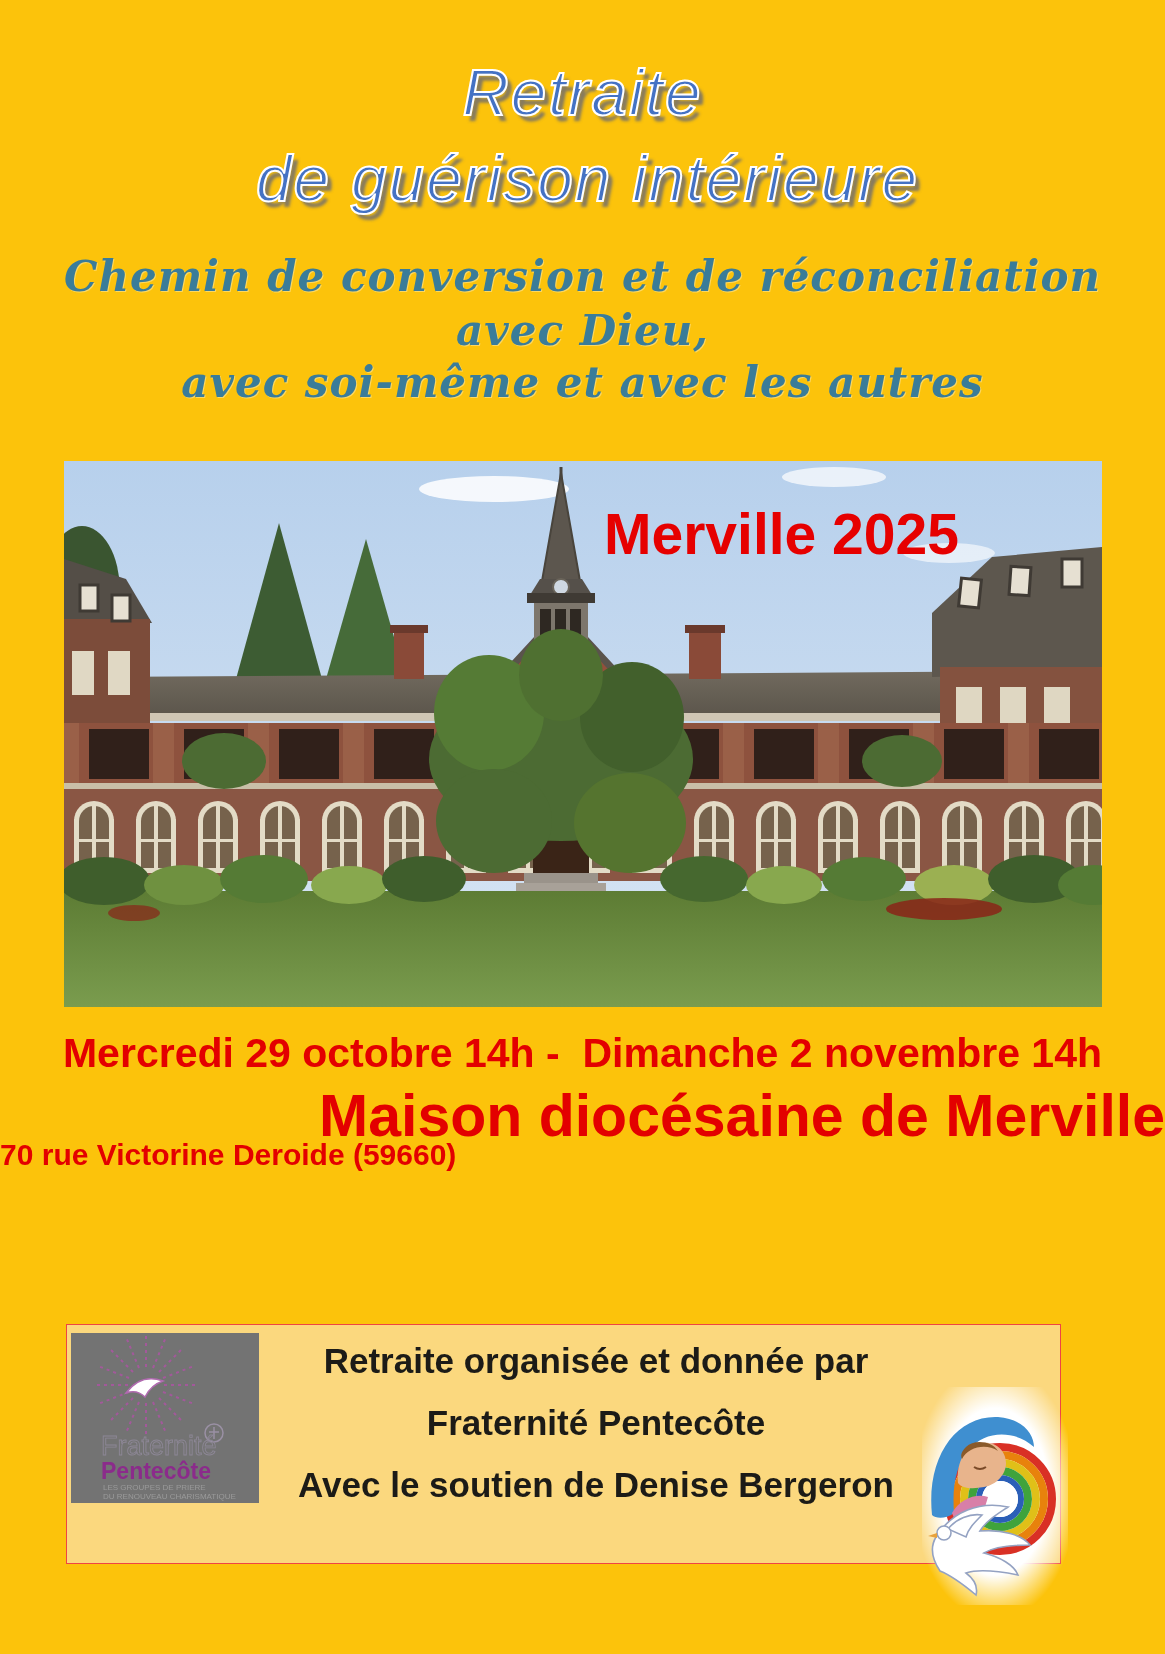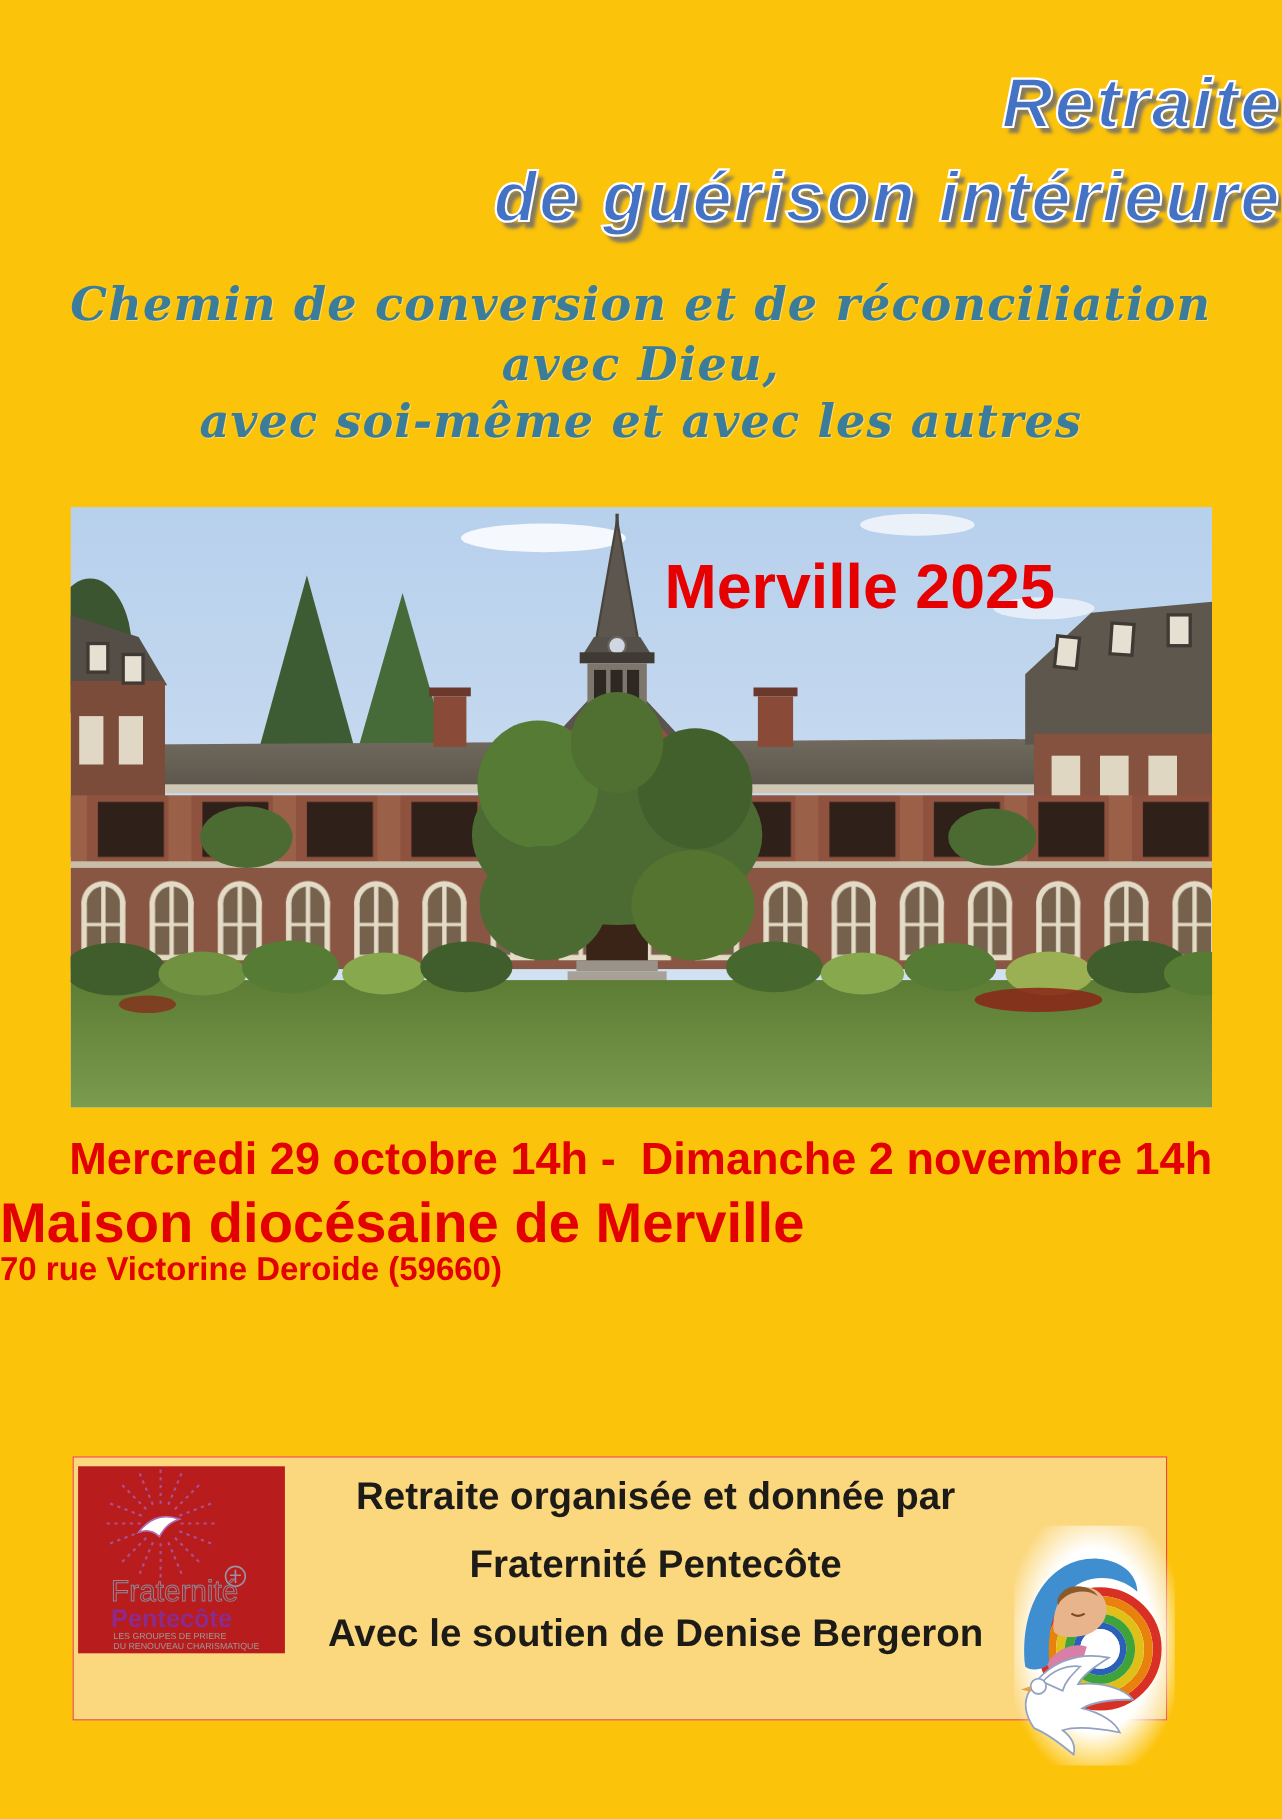--- a/index.html
+++ b/index.html
@@ -5,22 +5,22 @@
   :root{
     --background:#FCC30B; --box-background:#FBD87E; --title-blue:#4472C4;
     --subtitle-teal:#3A7C99; --red:#E30000; --quote-gold:#FFC000; --text-black:#1C1B17;
   }
   html,body{margin:0;padding:0;}
   body{background:var(--background); font-family:"Liberation Sans", sans-serif;}
   .poster{position:relative; width:1165px; height:1654px; margin:0 auto;
           background:var(--background); overflow:hidden;}
 
   
-  .title-line{position:absolute; left:0; right:0; text-align:right;
-    font-family:"Liberation Sans", sans-serif; font-style:italic; font-weight:bold;
+  .title-line{position:absolute; left:0; right:0; text-align:center;
+    font-family:"Liberation Sans", sans-serif; font-style:italic; font-weight:normal;
     color:var(--title-blue); font-size:64px; letter-spacing:2px;
     -webkit-text-stroke:2px #ffffff;
     text-shadow:5px 6px 3px rgba(104,104,116,.8);}
   .title-1{top:56px;}
   .title-2{top:142px;padding-left:10px;}
 
   .subtitle-line{position:absolute; left:0; right:0; text-align:center;
     font-family:"DejaVu Serif", serif; font-style:italic; font-weight:bold;
     color:var(--subtitle-teal); font-size:42px; letter-spacing:1px;
     text-shadow:1px 1px 0 rgba(255,255,255,.35);}
@@ -34,37 +34,37 @@
   .photo-headline{position:absolute; left:540px; top:40px; width:480px;
     color:#E60000; font-weight:bold; font-size:57px; letter-spacing:0px;
     font-family:"Liberation Sans", sans-serif;}
   .photo-quote{position:absolute; left:18px; top:438px; width:1010px;
     color:var(--quote-gold); font-weight:bold; font-style:italic; font-size:34px;
     text-shadow:1px 2px 2px rgba(70,45,0,.55); white-space:pre-wrap;}
 
   
   .schedule{position:absolute; top:1030px; left:0; right:0; text-align:center;
     color:var(--red); font-weight:bold; font-size:41px; white-space:pre-wrap;}
-  .venue{position:absolute; top:1082px; left:0; right:0; text-align:left;
-    color:var(--red); font-weight:bold; font-size:51px;}
+  .venue{position:absolute; top:1082px; left:0; right:0; text-align:right;
+    color:var(--red); font-weight:bold; font-size:59px;}
   .address{position:absolute; top:1138px; left:0; right:0; 
     color:var(--red); font-weight:bold; font-size:30px;}
 
   
   .org-box{position:absolute; left:66px; top:1324px; width:993px; height:238px;
     background:var(--box-background); border:1px solid #ef4444;}
   .org-line{position:absolute; text-align:center; color:var(--text-black);
     font-weight:bold; font-size:35px; white-space:pre-wrap;}
   .org-line-1{top:16px;  left:195px; right:130px;}
   .org-line-2{top:78px;  left:195px; right:130px;}
   .org-line-3{top:140px; left:195px; right:130px;}
   .org-line-4{top:200px; left:10px;  right:120px;}
 
   .logo-left{position:absolute; left:4px; top:8px; width:188px; height:170px;
-    background:#b91c1c; overflow:hidden;}
+    background:#737373; overflow:hidden;}
   .logo-left .name1{font-family:"Liberation Sans", sans-serif; font-size:27px;
     fill:none; stroke:#8d8796; stroke-width:0.9px;}
   .logo-left .name2{font-family:"Liberation Sans", sans-serif; font-size:23px;
     font-weight:bold; fill:#8B2B8B;}
   .logo-left .tag{font-family:"Liberation Sans", sans-serif; font-size:8px; fill:#9a9a9a;}
 
   .logo-right{position:absolute; right:-8px; bottom:-42px; width:146px; height:218px;
     background:radial-gradient(ellipse at 50% 48%, #ffffff 52%, rgba(255,255,255,0) 80%);}
 </style>
 </head>

